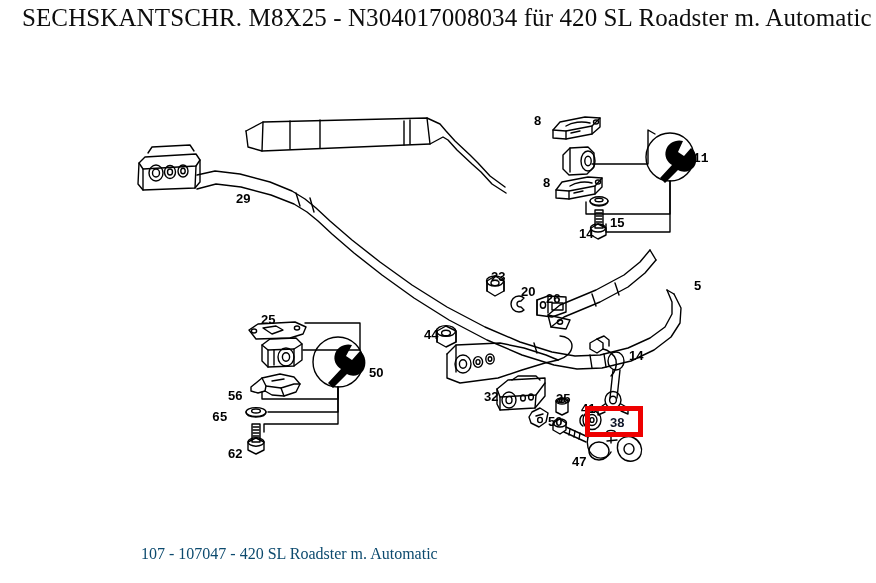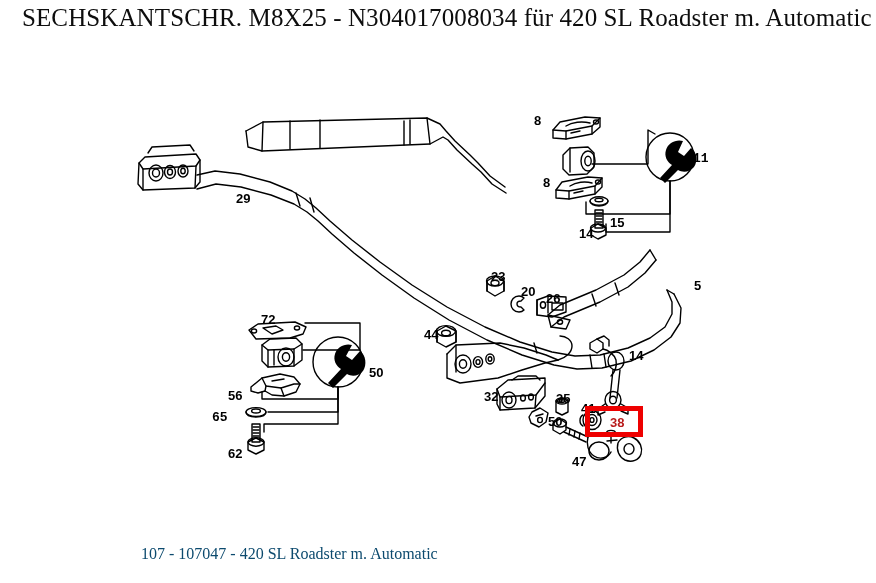--- a/index.html
+++ b/index.html
@@ -22,21 +22,21 @@
     font-size:13px;font-weight:bold;color:#000;white-space:nowrap;
     line-height:1;
   }
   #highlight-box{
     position:absolute;left:585px;top:406px;width:58px;height:31px;
     border:5px solid #ee0000;box-sizing:border-box;background:transparent;
   }
   #hl-label{
     position:absolute;left:610px;top:415px;
     font-family:"Liberation Sans", sans-serif;
-    font-size:13px;font-weight:bold;color:#b91c1c;
+    font-size:13px;font-weight:bold;color:#0f172a;
   }
 </style>
 </head>
 <body>
 
 <div id="page-title">SECHSKANTSCHR. M8X25 - N304017008034 für 420 SL Roadster m. Automatic</div>
 
 <svg id="diagram" viewBox="0 0 876 583" xmlns="http://www.w3.org/2000/svg">
   <g fill="none" stroke="#000" stroke-width="1.4" stroke-linejoin="round" stroke-linecap="round">
 
@@ -310,21 +310,21 @@
 <div class="lbl" style="left:534px;top:114px;">8</div>
 <div class="lbl" style="left:693px;top:152px;font-family:Liberation Mono, monospace;">11</div>
 <div class="lbl" style="left:543px;top:176px;">8</div>
 <div class="lbl" style="left:610px;top:216px;">15</div>
 <div class="lbl" style="left:579px;top:227px;">14</div>
 <div class="lbl" style="left:236px;top:192px;">29</div>
 <div class="lbl" style="left:694px;top:279px;">5</div>
 <div class="lbl" style="left:491px;top:270px;">23</div>
 <div class="lbl" style="left:521px;top:285px;">20</div>
 <div class="lbl" style="left:546px;top:292px;">26</div>
-<div class="lbl" style="left:261px;top:313px;">72</div>
+<div class="lbl" style="left:261px;top:313px;">25</div>
 <div class="lbl" style="left:424px;top:328px;">44</div>
 <div class="lbl" style="left:629px;top:349px;">14</div>
 <div class="lbl" style="left:369px;top:366px;">50</div>
 <div class="lbl" style="left:228px;top:389px;">56</div>
 <div class="lbl" style="left:484px;top:390px;">32</div>
 <div class="lbl" style="left:556px;top:392px;">35</div>
 <div class="lbl" style="left:212px;top:411px;font-family:Liberation Mono, monospace;">65</div>
 <div class="lbl" style="left:581px;top:402px;">41</div>
 <div class="lbl" style="left:533px;top:415px;margin-left:15px;">50</div>
 <div class="lbl" style="left:228px;top:447px;text-align:center;">62</div>

